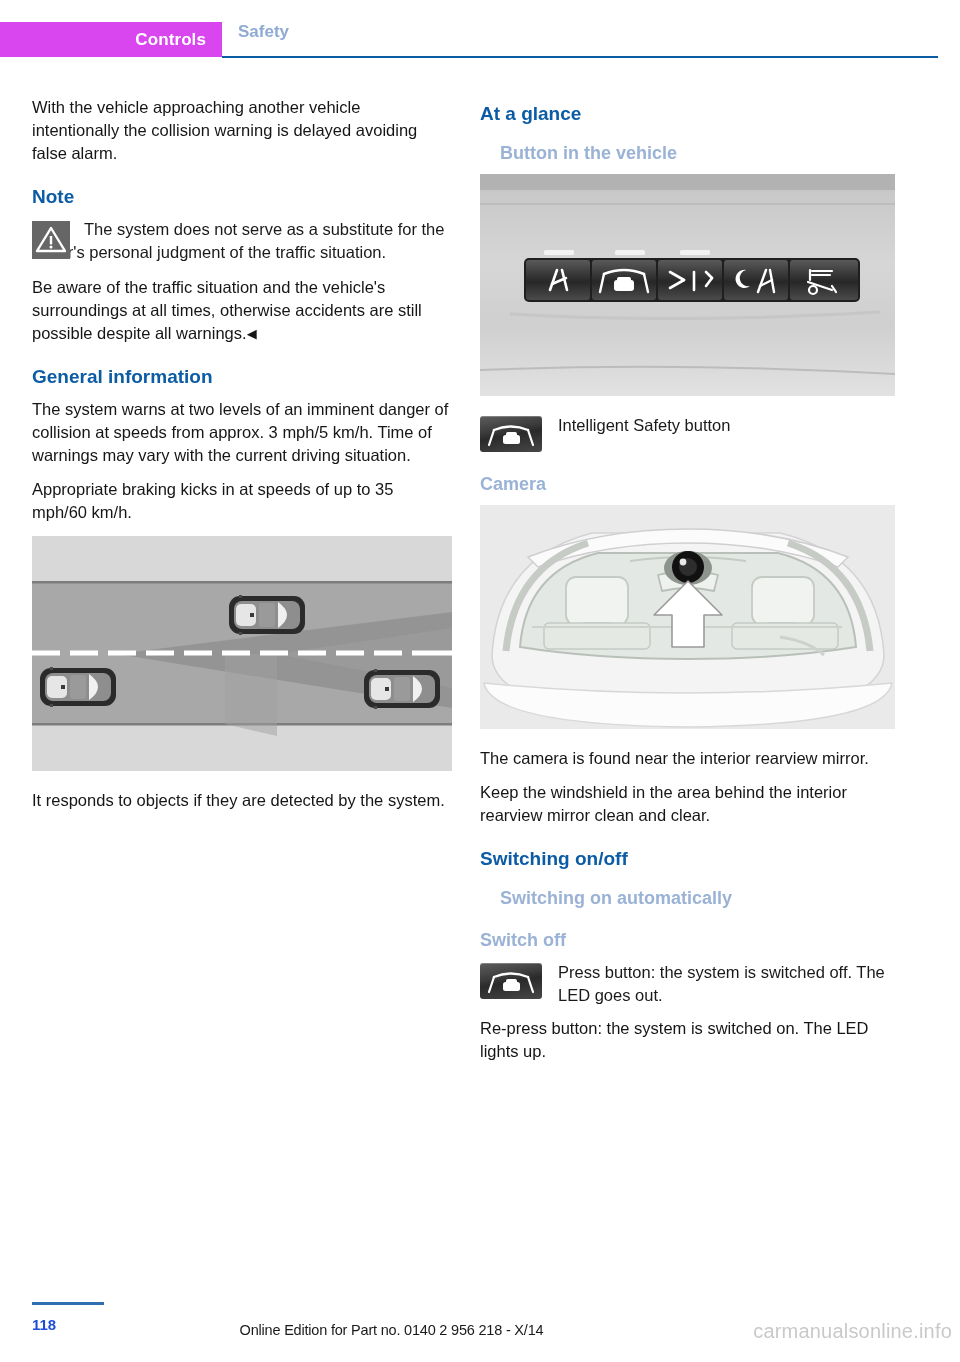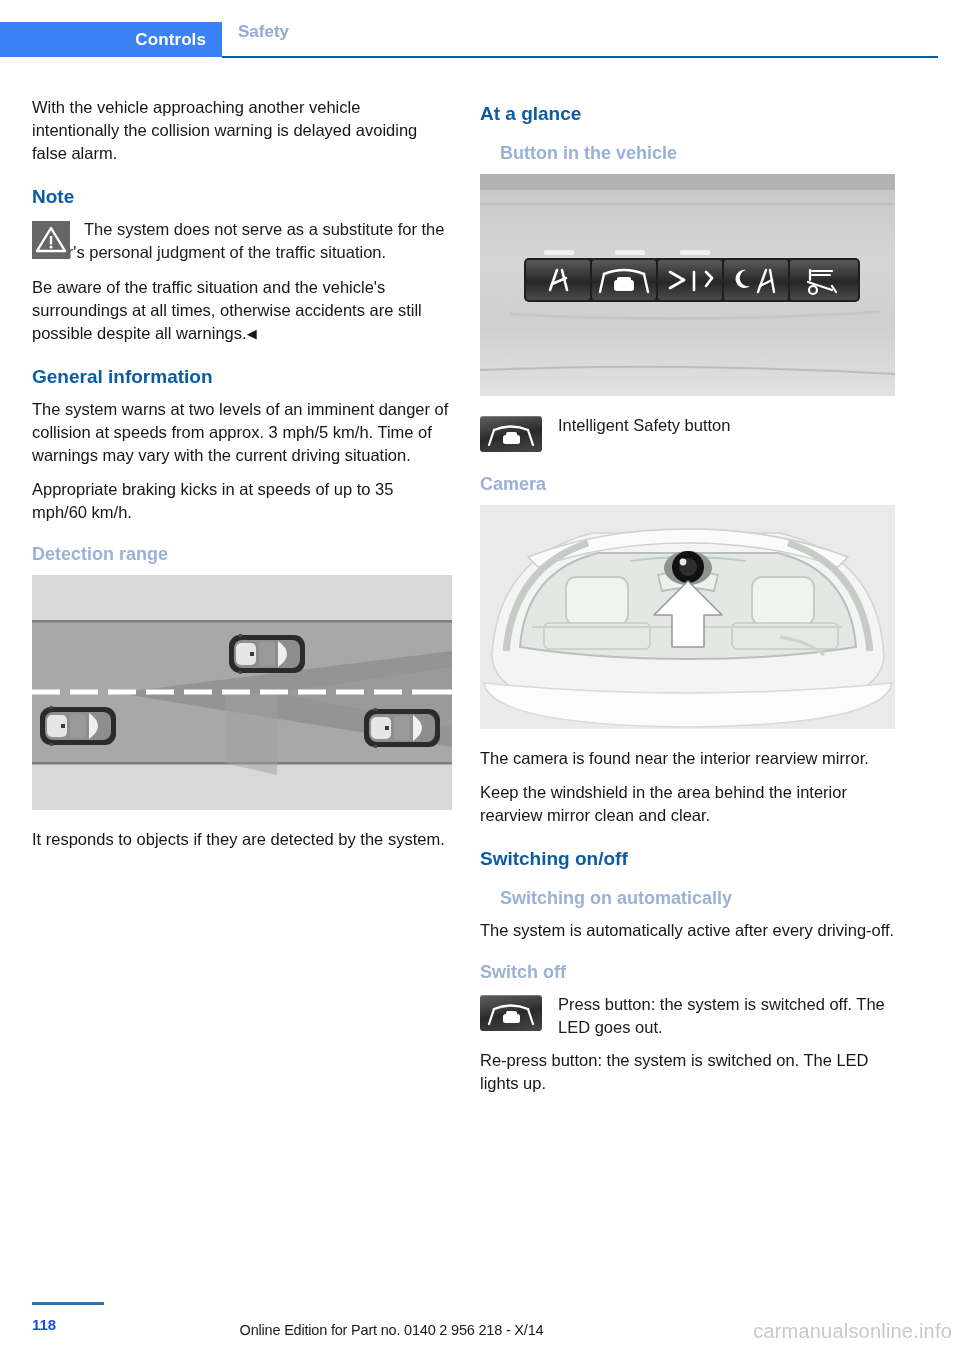--- a/index.html
+++ b/index.html
@@ -11,21 +11,21 @@
     position:relative;
     overflow:hidden;
   }
 
   
   .header{
     position:absolute;left:0;top:0;width:960px;height:62px;
   }
   .header-tab-active{
     position:absolute;left:0;top:22px;width:222px;height:35px;
-    background:#3b82f6;
+    background:#d946ef;
     display:flex;align-items:center;justify-content:flex-end;
     box-sizing:border-box;padding-right:16px;
   }
   .header-tab-active span{
     color:#ffffff;font-size:17px;font-weight:bold;letter-spacing:.1px;
   }
   .header-tab-inactive{
     position:absolute;left:238px;top:22px;height:35px;
     display:flex;align-items:flex-start;
   }
@@ -136,21 +136,20 @@
     </div>
     <p class="note-wrap"><span class="indent"></span><span>The system does not serve as a substitute for the driver's personal judgment of the traffic situation.</span></p>
   </div>
 
   <p class="body"><span>Be aware of the traffic situation and the vehicle's surroundings at all times, otherwise accidents are still possible despite all warnings.</span><span class="endmark">◀</span></p>
 
   <h2 class="blue">General information</h2>
   <p class="body tight">The system warns at two levels of an imminent danger of collision at speeds from approx. 3 mph/5 km/h. Time of warnings may vary with the current driving situation.</p>
   <p class="body">Appropriate braking kicks in at speeds of up to 35 mph/60 km/h.</p>
 
-  <h3 class="lightblue">Detection range</h3>
 
   <div class="fig">
     <svg width="420" height="235" viewBox="0 0 420 235" aria-hidden="true">
 
       <rect x="0" y="0" width="420" height="235" fill="#d8d8d8"></rect>
 
       <rect x="0" y="46" width="420" height="143" fill="#a8a8a8"></rect>
 
       <rect x="0" y="45" width="420" height="2.5" fill="#7d7d7d"></rect>
       <rect x="0" y="187" width="420" height="2.5" fill="#7d7d7d"></rect>
@@ -353,21 +352,20 @@
 
       <path d="M4 178 Q208 198 412 178 Q404 220 208 222 Q12 220 4 178 Z" fill="#fcfcfc" stroke="#d8d8d8" stroke-width="1.5"></path>
     </svg>
   </div>
 
   <p class="body tight">The camera is found near the interior rearview mirror.</p>
   <p class="body">Keep the windshield in the area behind the interior rearview mirror clean and clear.</p>
 
   <h2 class="blue">Switching on/off</h2>
   <h3 class="lightblue tight">Switching on automatically</h3>
-  <p class="body">The system is automatically active after every driving-off.</p>
 
   <h3 class="lightblue">Switch off</h3>
 
   <div class="icon-row">
     <div class="btn-thumb">
       <svg width="62" height="36" viewBox="0 0 62 36" aria-hidden="true">
         <path d="M14 14 Q31 7 48 14" stroke="#ffffff" stroke-width="2.4" fill="none" stroke-linecap="round"></path>
         <path d="M14 14 L9 29" stroke="#ffffff" stroke-width="2.2" fill="none" stroke-linecap="round"></path>
         <path d="M48 14 L53 29" stroke="#ffffff" stroke-width="2.2" fill="none" stroke-linecap="round"></path>
         <rect x="23" y="19" width="17" height="9" rx="2.5" fill="#ffffff"></rect>

